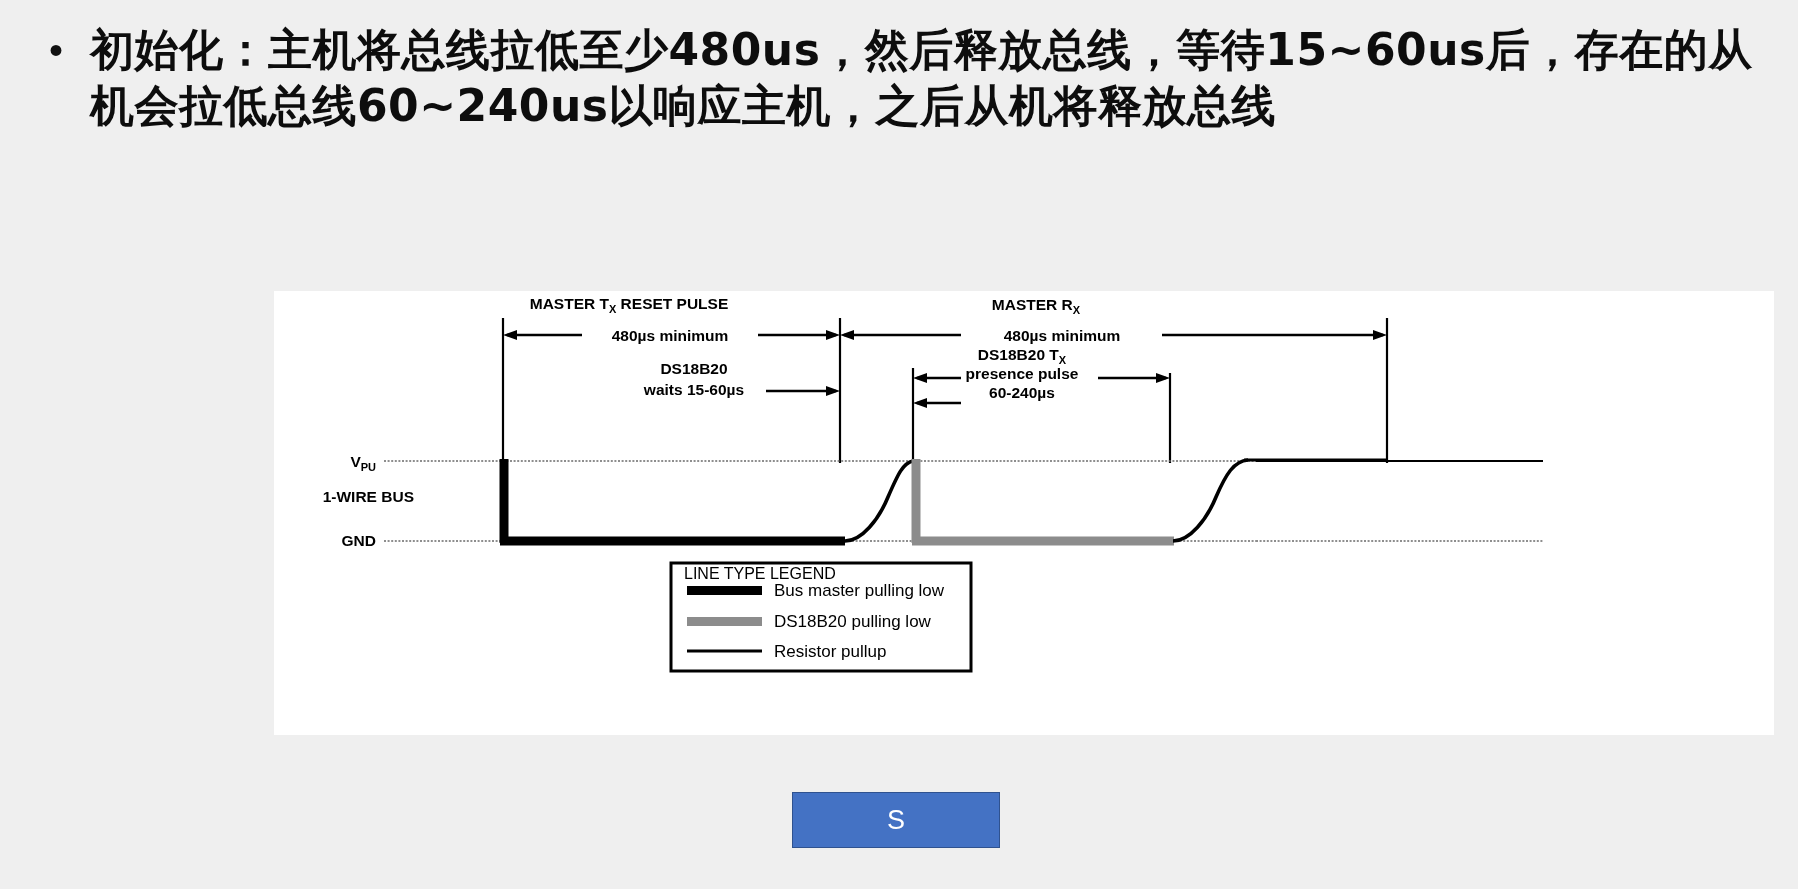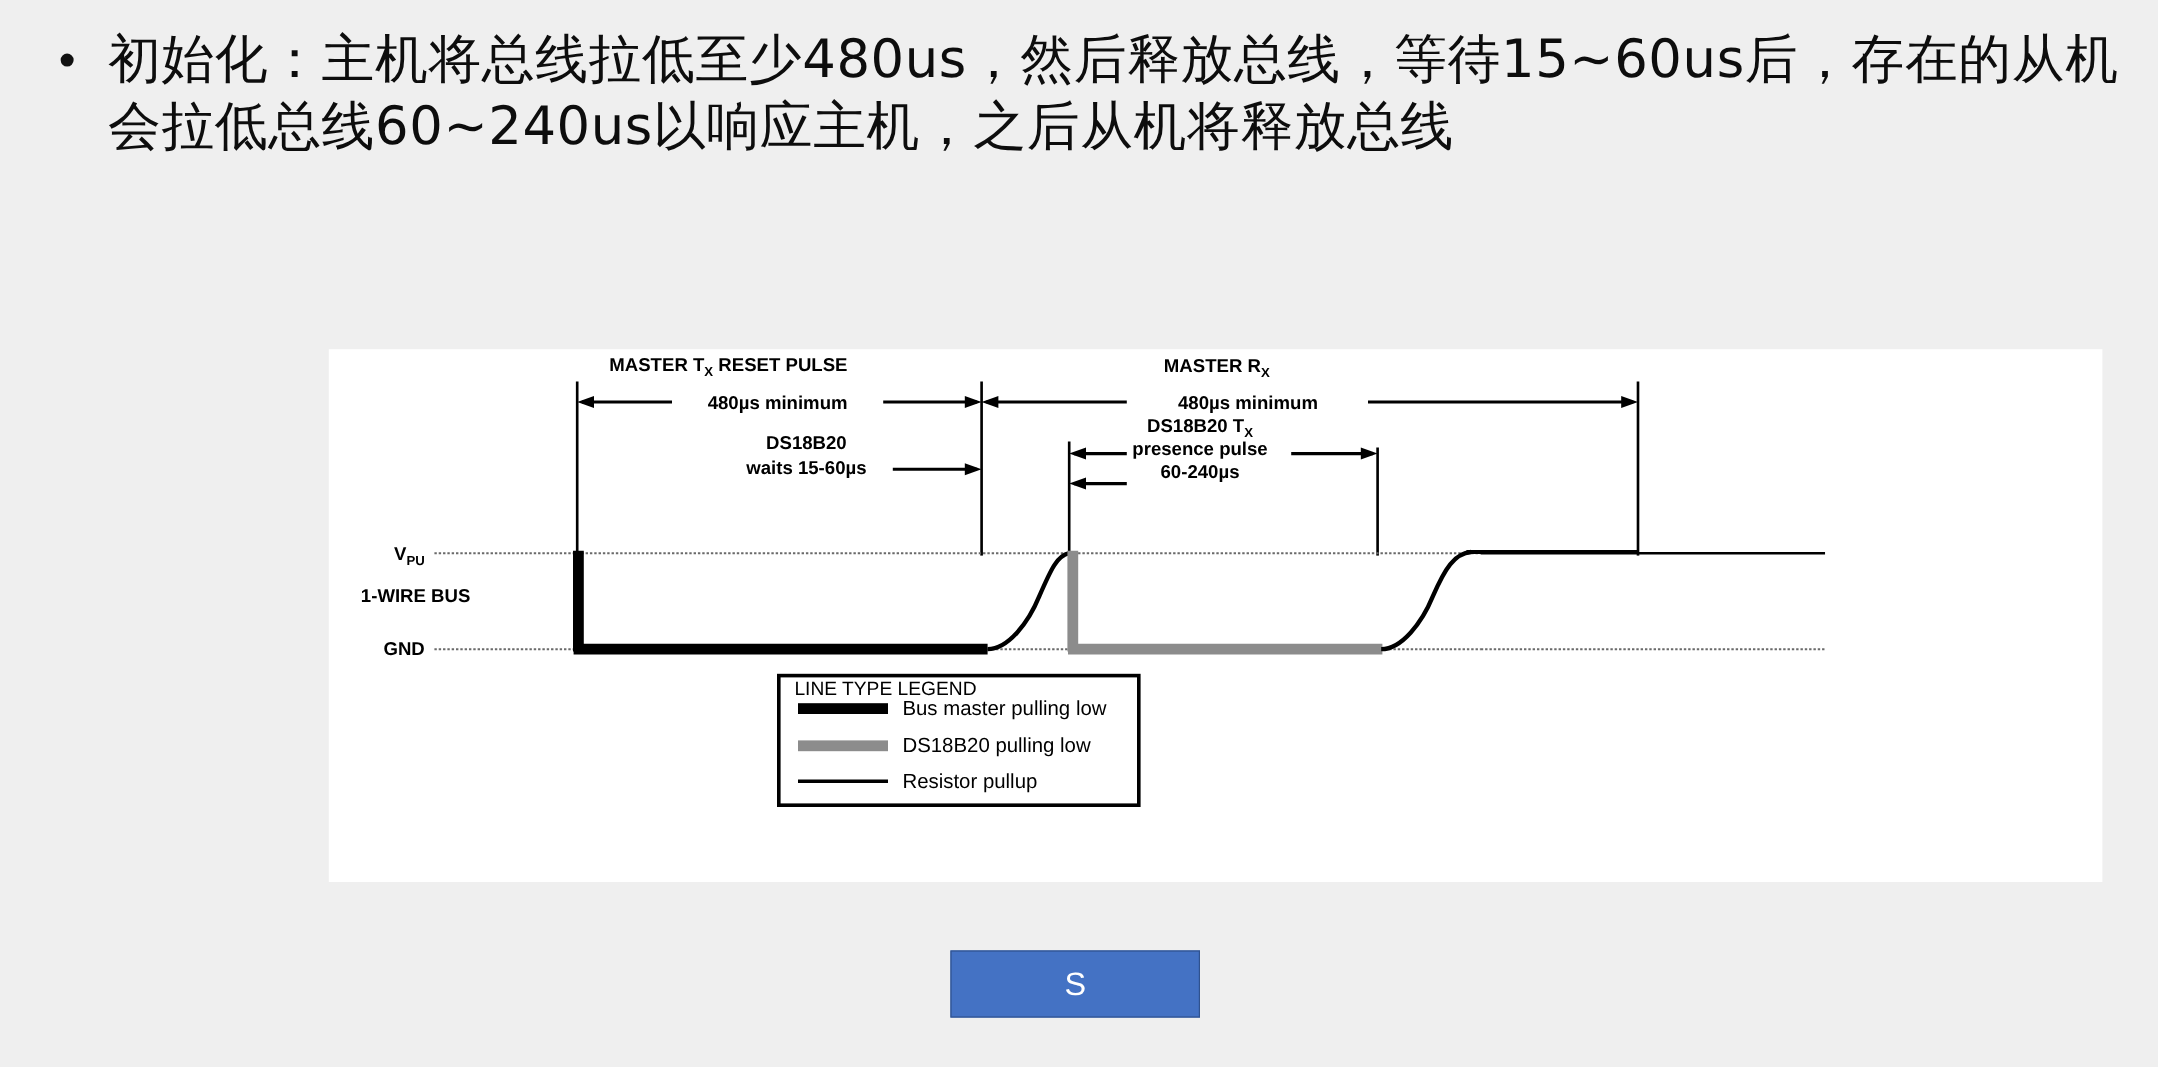--- a/index.html
+++ b/index.html
@@ -33,30 +33,32 @@
     text-align: center;
     font-family: "Liberation Sans", sans-serif;
   }
   #slide-bullet .bullet-text {
     font-size: 44px;
     line-height: 56px;
     color: #0d0d0d;
     letter-spacing: 0.5px;
     font-family: "DejaVu Sans", sans-serif;
     max-width: 1680px;
+    font-weight: bold;
   }
 
   
   #diagram-panel {
     position: absolute;
     left: 274px;
     top: 291px;
     width: 1478px;
     height: 444px;
     background: #ffffff;
+    padding-left: 22px;
   }
   #diagram-svg {
     display: block;
     width: 1247px;
     height: 444px;
   }
 
   
   #s-button {
     position: absolute;

